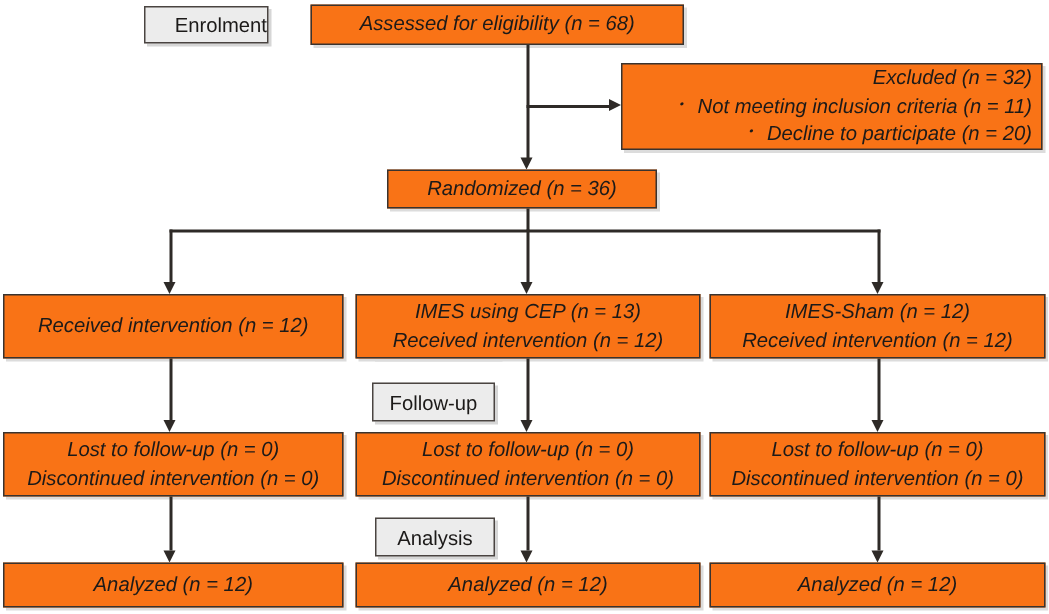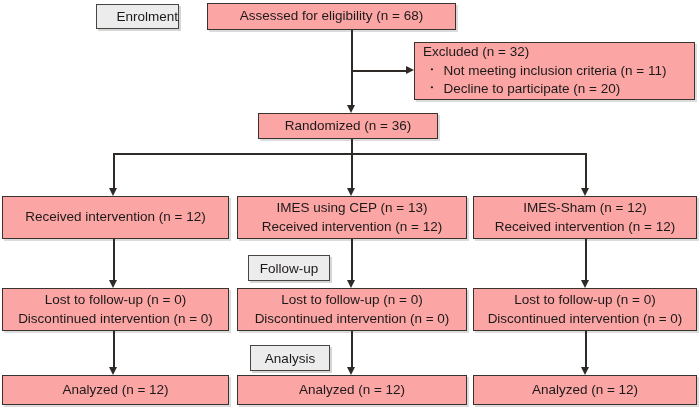--- a/index.html
+++ b/index.html
@@ -3,24 +3,24 @@
 <meta charset="utf-8">
 <style>
   * { margin:0; padding:0; box-sizing:border-box; }
   html,body { background:#ffffff; }
   .canvas {
     position:relative; width:699px; height:409px; background:#ffffff;
     font-family:"Liberation Sans", sans-serif; color:#1c1a19; font-size:13.5px;
     overflow:hidden;
   }
   .box {
-    position:absolute; background:#fca5a5; border:1.4px solid #39332f;
+    position:absolute; background:#f97316; border:1.4px solid #39332f;
     box-shadow:2px 2px 0 #dcdcdc;
     display:flex; flex-direction:column; align-items:center; justify-content:center;
-    text-align:center; line-height:1.4;
+    text-align:center; line-height:1.4;font-style:italic;
   }
   .label-box {
     position:absolute; background:#ececec; border:1.4px solid #4a4441;
     box-shadow:2px 2px 0 #d6d6d6;
     display:flex; align-items:center; justify-content:center;
   }
   .box--left {
     align-items:flex-start; text-align:left; padding:3px 6px 3px 8px; line-height:1.38;
   }
   .bullet-line { display:block; padding-left:2px; }
@@ -60,21 +60,21 @@
   <div class="box" style="left:207px; top:3px; width:249px; height:27px;">
     <span>Assessed for eligibility (n = 68)</span>
   </div>
 
   <div class="vline" style="left:351px; top:30px; height:76px;"></div>
   <div class="arrow-down" style="left:347px; top:105px;"></div>
 
   <div class="hline" style="left:351px; top:70px; width:55px;"></div>
   <div class="arrow-right" style="left:406px; top:66px;"></div>
 
-  <div class="box box--left" style="left:414px; top:42px; width:281px; height:58px;">
+  <div class="box box--left" style="left:414px; top:42px; width:281px; height:58px;align-items:flex-end;">
     <span>Excluded (n = 32)</span>
     <span class="bullet-line"><span class="bullet-glyph">・</span><span>Not meeting inclusion criteria (n = 11)</span></span>
     <span class="bullet-line"><span class="bullet-glyph">・</span><span>Decline to participate (n = 20)</span></span>
   </div>
 
   <div class="box" style="left:258px; top:113px; width:180px; height:26px;">
     <span>Randomized (n = 36)</span>
   </div>
 
   <div class="vline" style="left:351px; top:139px; height:15px;"></div>

